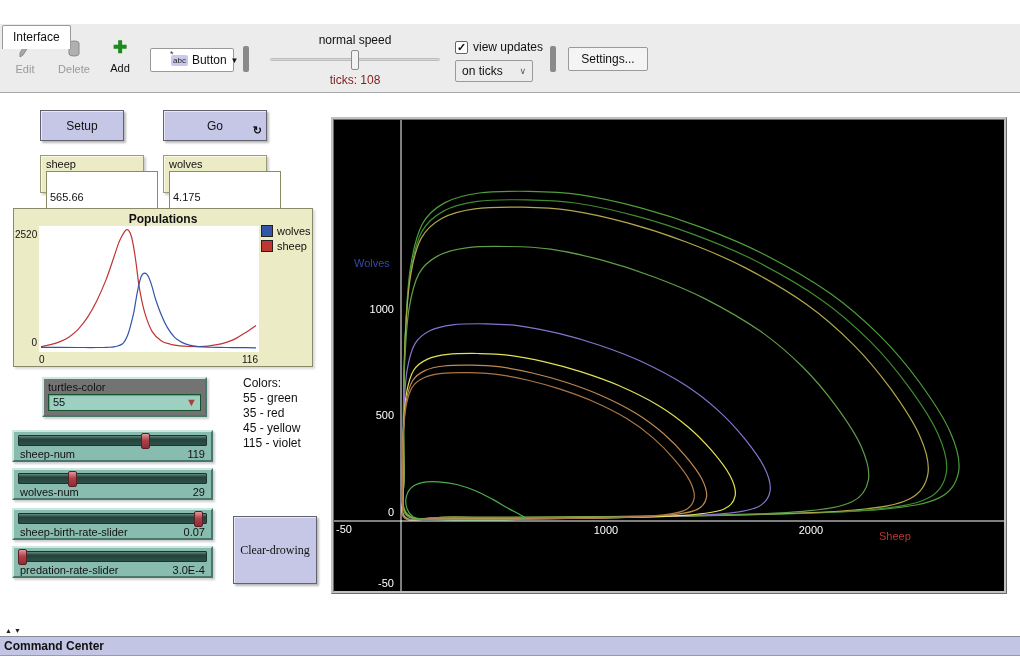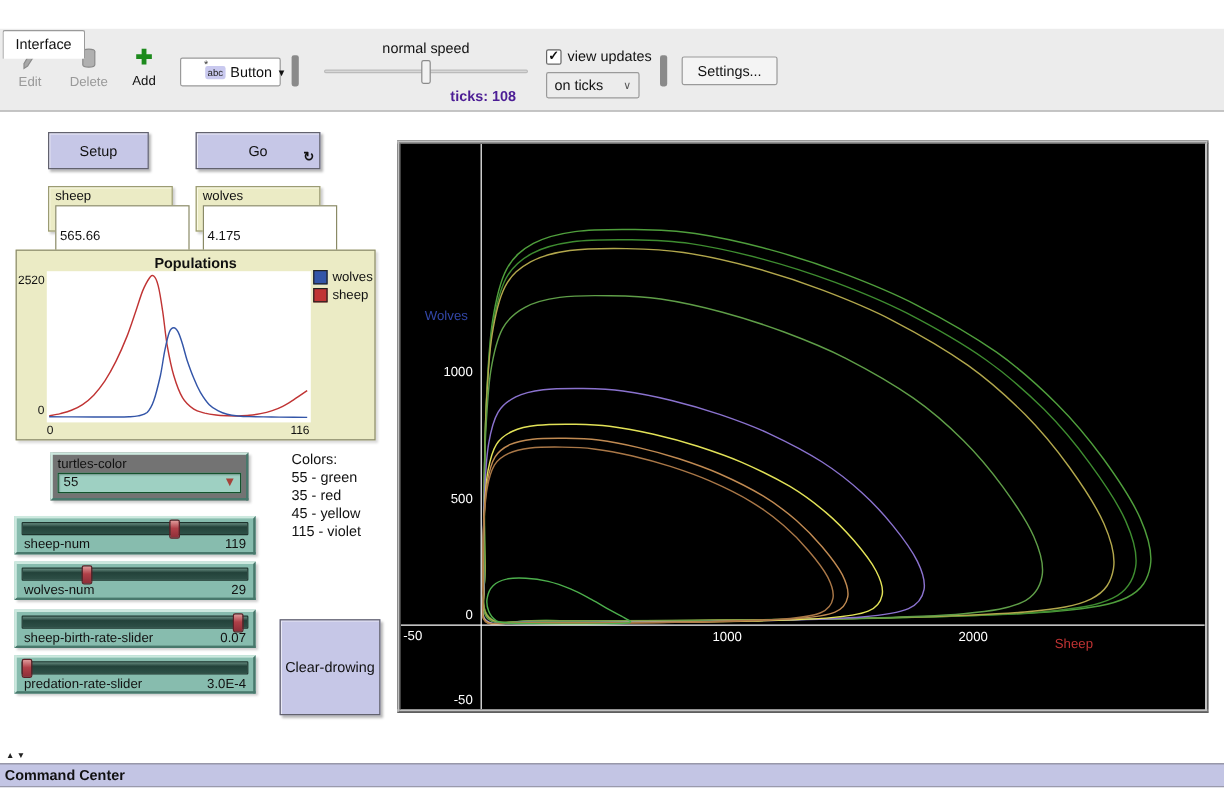--- a/index.html
+++ b/index.html
@@ -26,37 +26,37 @@
                   display:flex; align-items:center; padding:0 20px; gap:4px; font-size:12px; color:#111; }
   .abc-chip { background:#c9c9ef; border-radius:2px; font-size:8px; color:#222; padding:1px 2px; position:relative; }
   .abc-chip:before { content:"*"; position:absolute; left:-1px; top:-6px; font-size:9px; color:#333; }
   .combo-arrow-b { margin-left:auto; font-size:8px; color:#111; }
   .tsep { position:absolute; width:6px; height:26px; background:#8a8a8a; border-radius:2px; top:21px; }
   .sep1 { left:243px; } .sep2 { left:550px; }
 
   .speed-label { position:absolute; left:280px; top:8px; width:150px; text-align:center; font-size:12px; color:#111; }
   .speed-track { position:absolute; left:270px; top:33px; width:170px; height:3px; background:#d8d8d8; border:1px solid #bbb; border-radius:2px; }
   .speed-thumb { position:absolute; top:-9px; width:8px; height:20px; background:#f2f2f2; border:1px solid #8a8a8a; border-radius:2px; }
-  .ticks-label { position:absolute; left:280px; top:48px; width:150px; text-align:right; font-size:12px; color:#4c1d95;font-weight:bold; }
+  .ticks-label { position:absolute; left:280px; top:48px; width:150px; text-align:center; font-size:12px; color:#7f1d1d; }
 
   .vu-row { position:absolute; left:455px; top:15px; display:flex; align-items:center; gap:5px; font-size:12px; color:#111; }
   .vu-box { width:13px; height:13px; background:#fff; border:1px solid #666; border-radius:2px; font-size:11px; line-height:11px; text-align:center; color:#111; font-weight:bold; }
   .vu-combo { position:absolute; left:455px; top:35px; width:78px; height:22px; background:#ececec; border:1px solid #9a9a9a; border-radius:2px;
               font-size:12px; color:#111; display:flex; align-items:center; padding:0 6px; }
   .vu-combo .combo-arrow { margin-left:auto; font-size:9px; color:#555; }
   .settings-btn { position:absolute; left:568px; top:22px; width:80px; height:24px; background:#f4f4f4; border:1px solid #9a9a9a; border-radius:2px;
                   font-size:12px; color:#111; text-align:center; line-height:22px; }
 
   
   .nl-btn { position:absolute; background:#c6c7e7; border:1px solid #62626e; box-shadow:inset 1px 1px 0 #e9e9f6, 2px 2px 2px rgba(0,0,0,.28);
             font-size:12px; color:#111; display:flex; align-items:center; justify-content:center; }
   .btn-setup { left:40px; top:110px; width:84px; height:31px; }
   .btn-go { left:163px; top:110px; width:104px; height:31px; }
   .go-forever { position:absolute; right:4px; bottom:3px; font-size:11px; font-weight:bold; color:#111; }
-  .btn-clear { left:233px; top:516px; width:84px; height:80px; }
+  .btn-clear { left:233px; top:516px; width:84px; height:68px;font-family:Liberation Serif, serif; }
 
   .nl-monitor { position:absolute; width:104px; height:38px; background:#ebebc5; border:1px solid #9b9b73;
                 box-shadow:inset 1px 1px 0 #fafae4, 2px 2px 2px rgba(0,0,0,.2); padding:2px 5px; }
   .mon-sheep { left:40px; top:155px; } .mon-wolves { left:163px; top:155px; }
   .nl-monitor .mlabel { font-size:11px; color:#111; }
   .nl-monitor .mvalue { margin-top:1px; width:112px; height:16px; background:#ffffff; border:1px solid #8a8a66; font-size:11px; color:#111; padding:19px 3px; }
 
   
   .nl-plot { position:absolute; left:13px; top:208px; width:300px; height:159px; background:#ebebc5; border:1px solid #8a8a6a;
              box-shadow:2px 2px 2px rgba(0,0,0,.15); }

